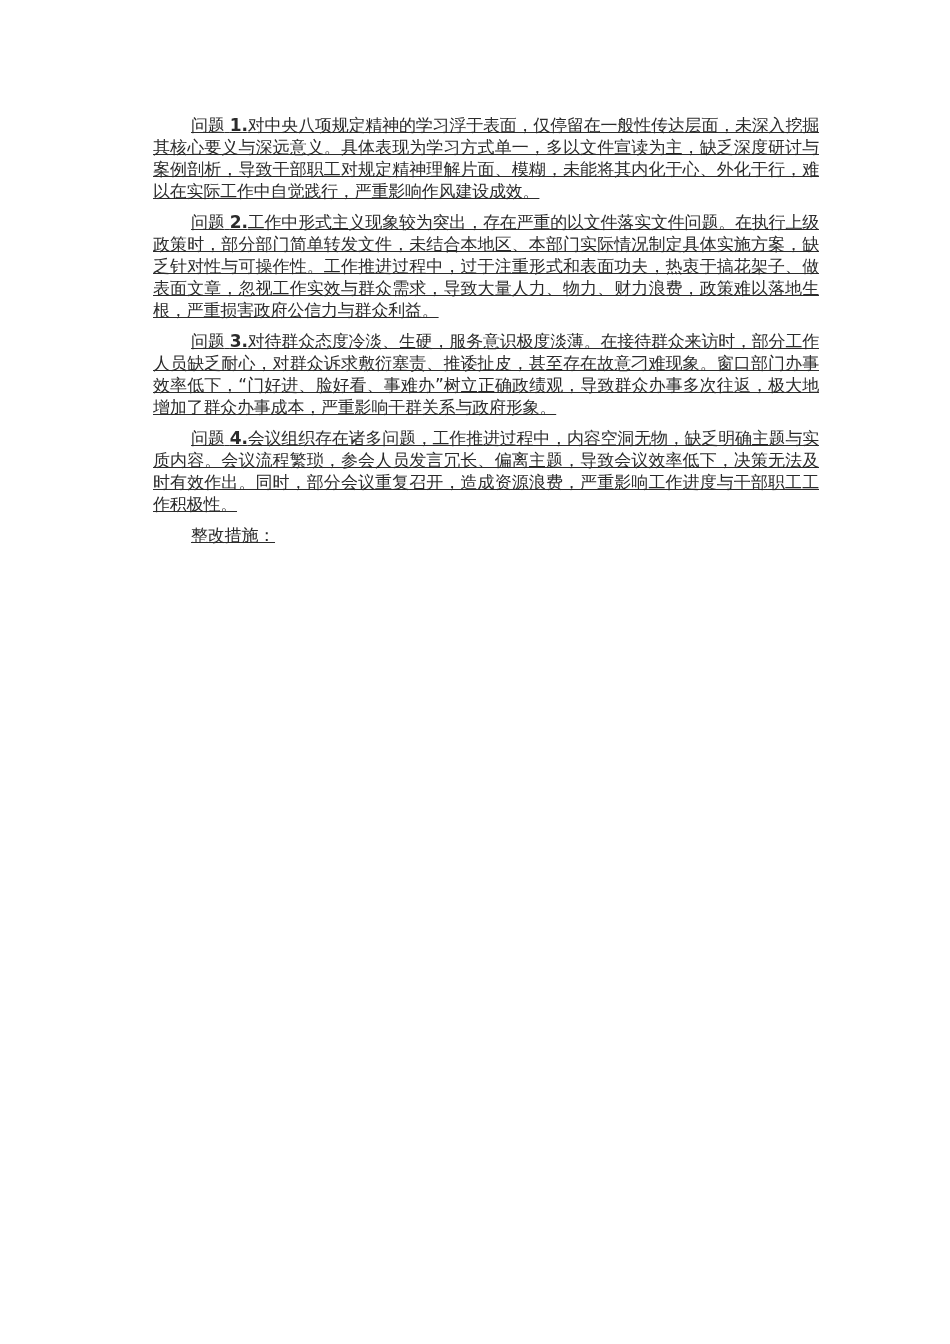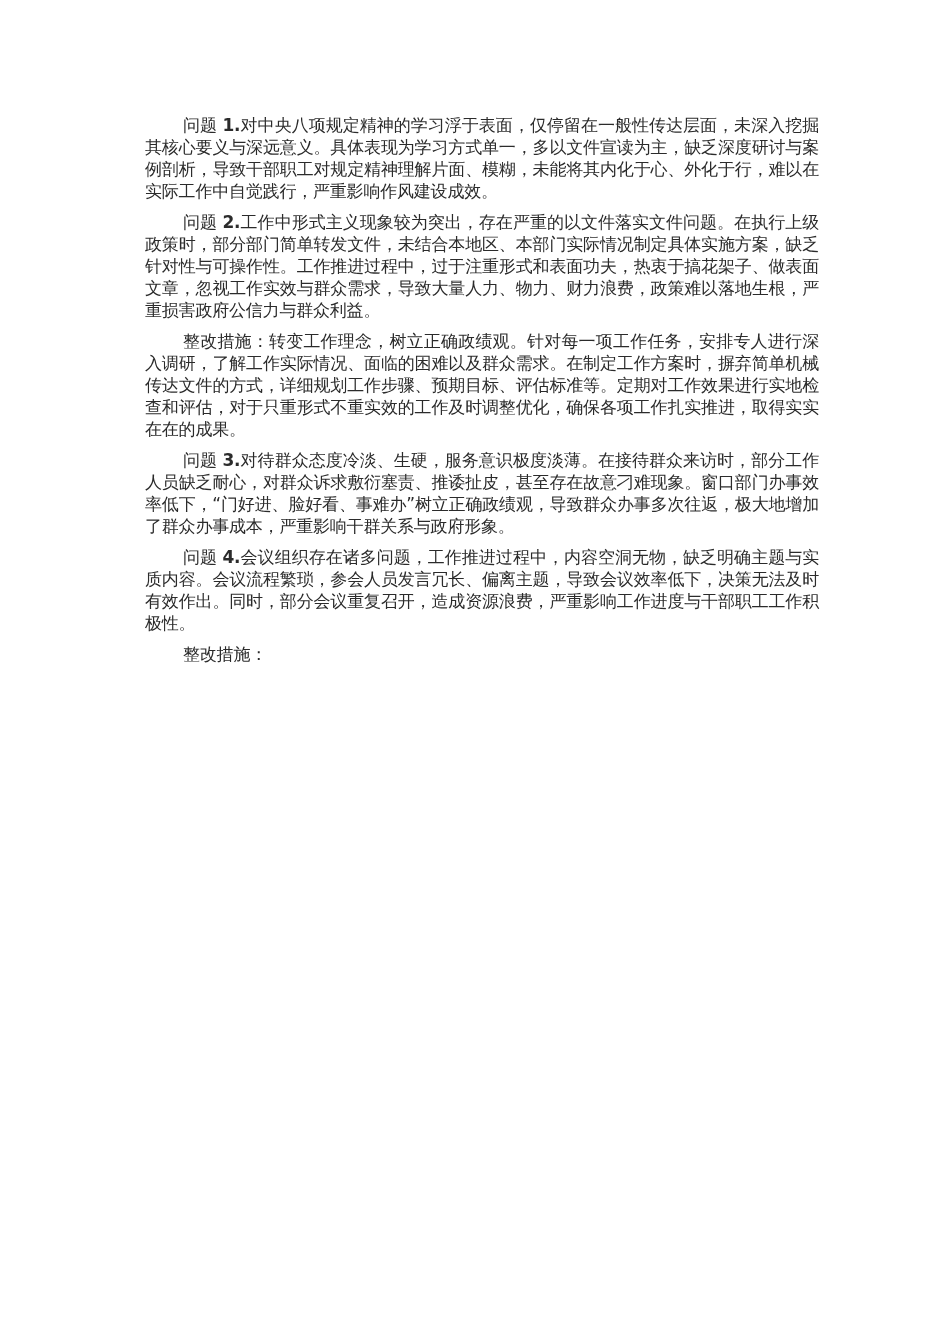--- a/index.html
+++ b/index.html
@@ -8,38 +8,38 @@
     position: absolute;
     left: 145px;
     top: 114px;
     width: 674px;
     font-family: "DejaVu Sans", "Liberation Sans", sans-serif;
     font-size: 17px;
     line-height: 22px;
     color: #2b2b2b;
   }
   .para {
-    margin: 0 0 9px 0;
+    margin: 0 0 9px 8px;
     text-indent: 38px;
     text-align: justify;
     word-break: break-all;
     letter-spacing: -0.2px;
+    text-decoration: underline;
   }
   .num { font-weight: bold; }
 </style>
 </head>
 <body>
 
 <div class="page">
   <p class="para"><span>问题</span> <span class="num">1.</span><span>对中央八项规定精神的学习浮于表面，仅停留在一般性传达层面，未深入挖掘其核心要义与深远意义。具体表现为学习方式单一，多以文件宣读为主，缺乏深度研讨与案例剖析，导致干部职工对规定精神理解片面、模糊，未能将其内化于心、外化于行，难以在实际工作中自觉践行，严重影响作风建设成效。</span></p>
 
 
   <p class="para"><span>问题</span> <span class="num">2.</span><span>工作中形式主义现象较为突出，存在严重的以文件落实文件问题。在执行上级政策时，部分部门简单转发文件，未结合本地区、本部门实际情况制定具体实施方案，缺乏针对性与可操作性。工作推进过程中，过于注重形式和表面功夫，热衷于搞花架子、做表面文章，忽视工作实效与群众需求，导致大量人力、物力、财力浪费，政策难以落地生根，严重损害政府公信力与群众利益。</span></p>
 
-  <p class="para"><span>整改措施：</span><span>转变工作理念，树立正确政绩观。针对每一项工作任务，安排专人进行深入调研，了解工作实际情况、面临的困难以及群众需求。在制定工作方案时，摒弃简单机械传达文件的方式，详细规划工作步骤、预期目标、评估标准等。定期对工作效果进行实地检查和评估，对于只重形式不重实效的工作及时调整优化，确保各项工作扎实推进，取得实实在在的成果。</span></p>
 
   <p class="para"><span>问题</span> <span class="num">3.</span><span>对待群众态度冷淡、生硬，服务意识极度淡薄。在接待群众来访时，部分工作人员缺乏耐心，对群众诉求敷衍塞责、推诿扯皮，甚至存在故意刁难现象。窗口部门办事效率低下，“门好进、脸好看、事难办”树立正确政绩观，导致群众办事多次往返，极大地增加了群众办事成本，严重影响干群关系与政府形象。</span></p>
 
 
   <p class="para"><span>问题</span> <span class="num">4.</span><span>会议组织存在诸多问题，工作推进过程中，内容空洞无物，缺乏明确主题与实质内容。会议流程繁琐，参会人员发言冗长、偏离主题，导致会议效率低下，决策无法及时有效作出。同时，部分会议重复召开，造成资源浪费，严重影响工作进度与干部职工工作积极性。</span></p>
 
   <p class="para"><span>整改措施：</span><span></span></p>
 </div>
 
 </body></html>

